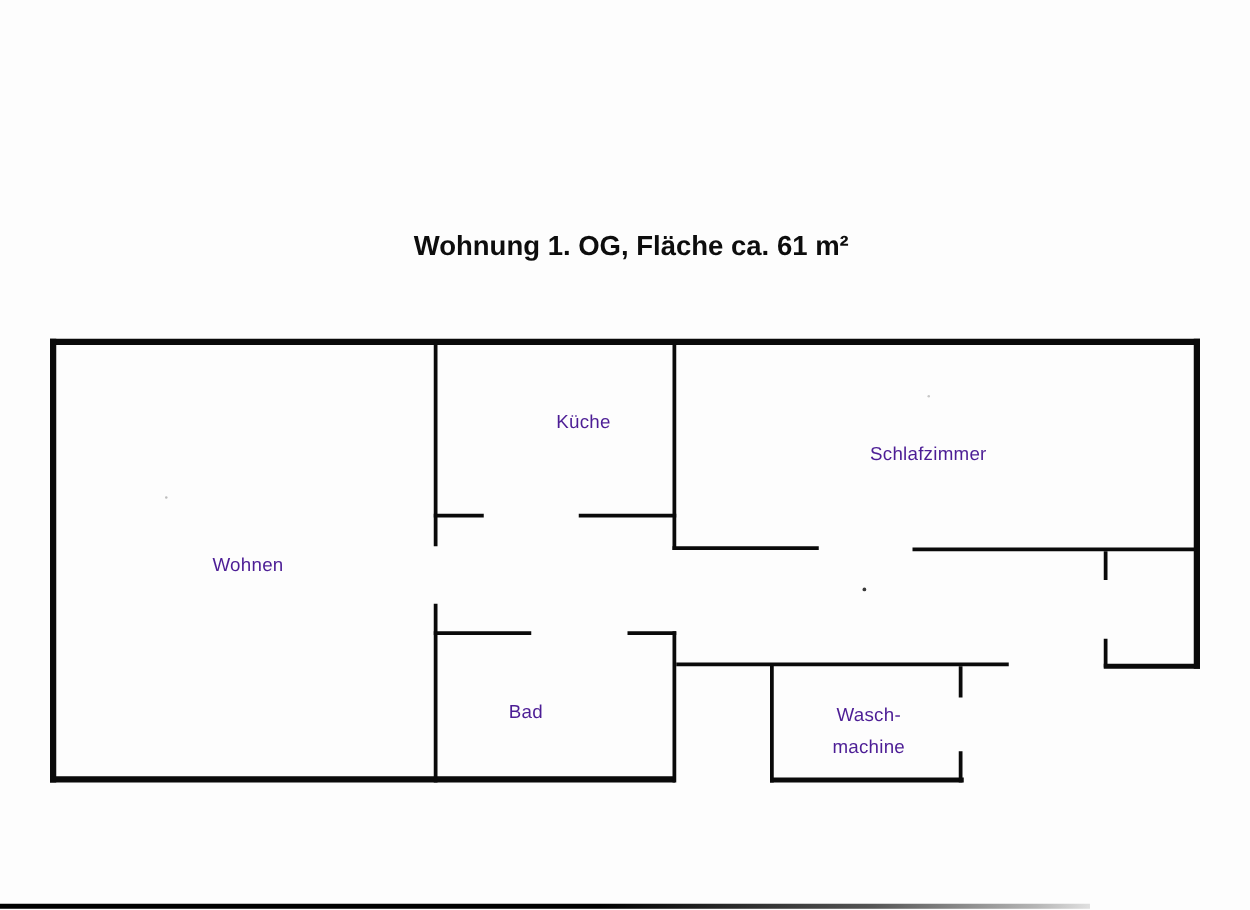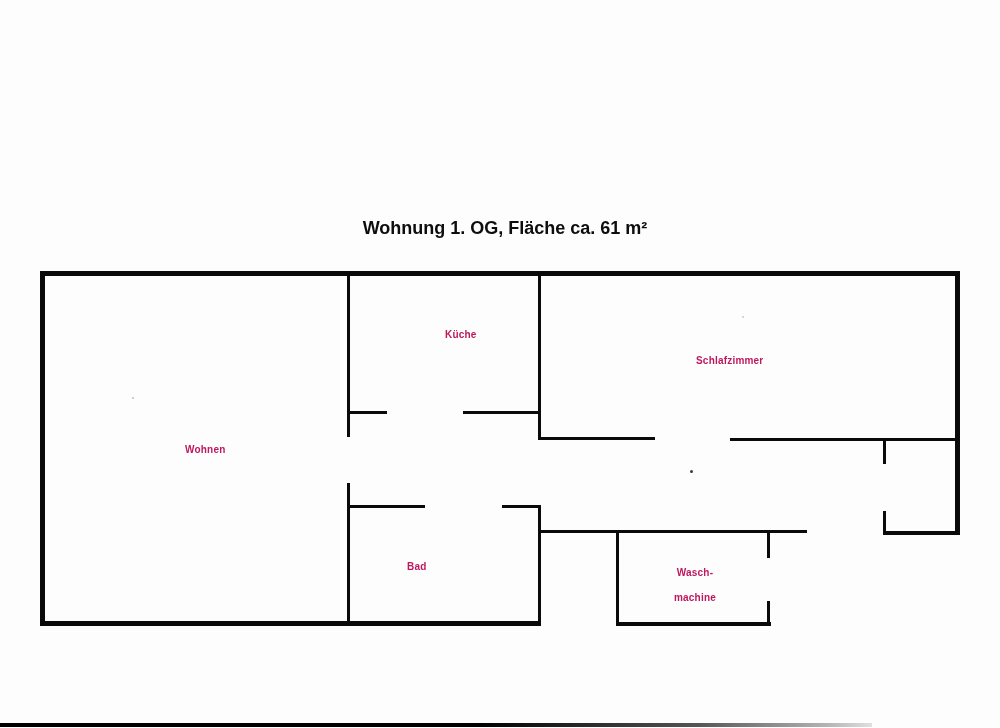--- a/index.html
+++ b/index.html
@@ -17,40 +17,38 @@
     color: #111111;
   }
   
   .w {
     position: absolute;
     background: #0a0a0a;
   }
   
   .label {
     position: absolute;
-    font-size: 10px;
-    color: #be185d;
+    font-size: 15px;
+    color: #4c1d95;
     white-space: nowrap;
     letter-spacing: 0.2px;
-    font-weight: bold;
   }
   .label.two-line {
     text-align: center;
     white-space: normal;
   }
   #plan-title {
     position: absolute;
     top: 184px;
     left: 505px;
     transform: translateX(-50%);
-    font-size: 18px;
+    font-size: 22px;
     font-weight: bold;
     white-space: nowrap;
     color: #0d0d0d;
-    margin-top: 34px;
   }
   .speck {
     position: absolute;
     border-radius: 50%;
   }
   #scan-strip {
     position: absolute;
     left: 0;
     top: 723px;
     width: 872px;
@@ -90,21 +88,21 @@
 
   <div class="w" style="left:538px; top:505px; width:3px; height:121px;"></div>
 
   <div class="w" style="left:541px; top:530px; width:266px; height:3px;"></div>
 
   <div class="w" style="left:616px; top:532px; width:3px;   height:94px;"></div>
   <div class="w" style="left:616px; top:622px; width:155px; height:4px;"></div>
   <div class="w" style="left:767px; top:533px; width:3px;   height:25px;"></div>
   <div class="w" style="left:767px; top:601px; width:3px;   height:25px;"></div>
 
-  <div class="label" style="left:170px; top:444px;margin-left:15px;">Wohnen</div>
+  <div class="label" style="left:170px; top:444px;">Wohnen</div>
   <div class="label" style="left:445px; top:329px;">Küche</div>
   <div class="label" style="left:696px; top:355px;">Schlafzimmer</div>
   <div class="label" style="left:407px; top:561px;">Bad</div>
 
   <div class="label two-line" style="left:645px; top:560px; width:100px; line-height:25px;">
     <span>Wasch-</span><br>
     <span>machine</span>
   </div>
 
 

